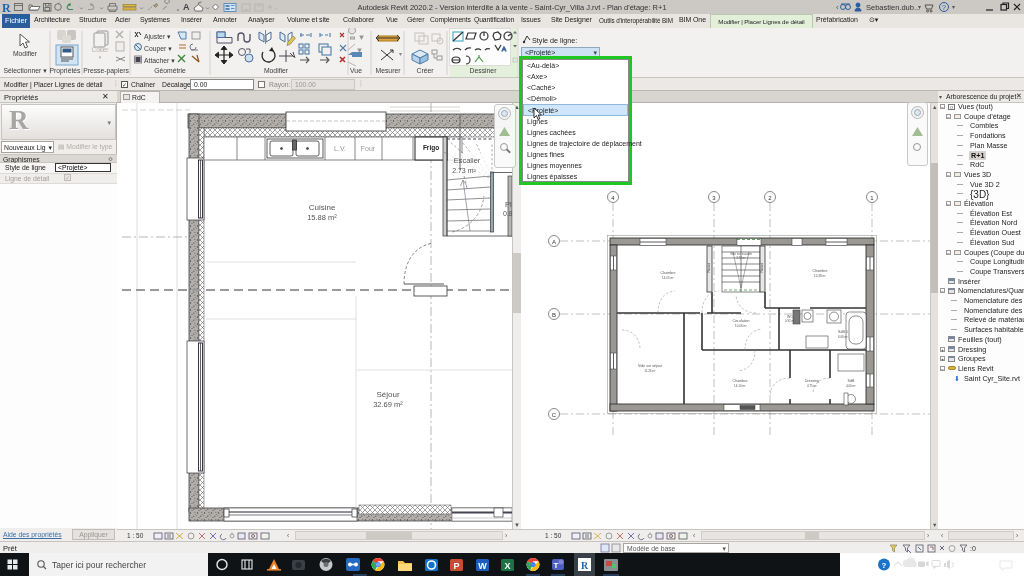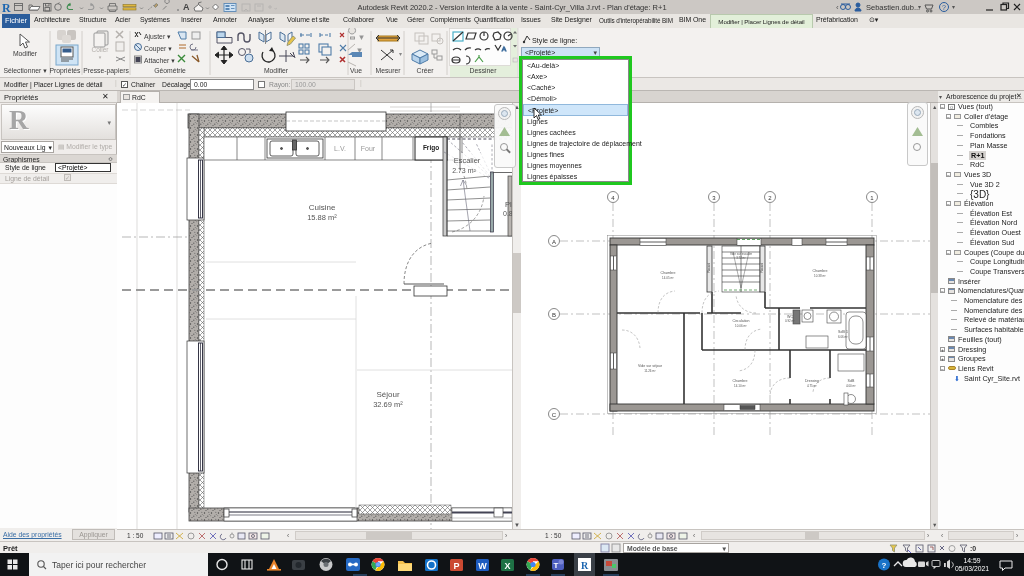--- a/index.html
+++ b/index.html
@@ -6,22 +6,22 @@
 body{position:relative;background:#fff;}
 .abs{position:absolute;}
 #titlebar{left:0;top:0;width:1024px;height:14px;background:#ccc8c4;}
 #tabs{left:0;top:14px;width:1024px;height:14px;background:#e9e6e2;font-size:7px;color:#222;letter-spacing:-0.1px;}
 #ribbon{left:0;top:28px;width:1024px;height:50px;background:#f3f1ef;border-bottom:1px solid #c8c4c0;}
 #optbar{left:0;top:78px;width:1024px;height:13px;background:#ebe8e5;border-bottom:1px solid #bab6b2;font-size:6.8px;color:#222;}
 #props{left:0;top:91px;width:117px;height:450px;background:#f0edeb;border-right:1px solid #b5b1ad;}
 #leftwin{left:117px;top:91px;width:404px;height:438px;}
 #rightwin{left:521px;top:91px;width:417px;height:438px;}
 #browser{left:938px;top:91px;width:86px;height:438px;background:#f0edeb;font-size:6.8px;color:#222;padding-left:28px;}
-#statusbar{left:0;top:541px;width:1024px;height:12px;background:#f0eeec;font-size:7.5px;color:#222;border-top:1px solid #c8c4c0;font-weight:bold;}
-#taskbar{left:0;top:553px;width:1024px;height:23px;background:#101316;}
+#statusbar{left:0;top:541px;width:1024px;height:12px;background:#f0eeec;font-size:7.5px;color:#222;border-top:1px solid #c8c4c0;}
+#taskbar{left:0;top:553px;width:840px;height:23px;background:#101316;}
 svg{display:block;}
 </style></head>
 <body>
 <div class="abs" id="titlebar">
 <svg class="abs" style="left:0;top:0" width="1024" height="14" viewBox="0 0 1024 14">
  <text x="2" y="11.5" font-size="12" font-weight="bold" fill="#1c66b0" font-family="Liberation Serif,serif">R</text>
  <g stroke="#666" stroke-width="0.9" fill="none">
   <rect x="14.5" y="3.5" width="8" height="7"></rect>
         <line x1="14.5" y1="5.5" x2="22.5" y2="5.5"></line>
   <path d="M29 10 V5 h3 l1 1.5 h5 V10 Z"></path>
@@ -663,21 +663,21 @@
  <span class="abs" style="left:1px;top:2px;font-size:6px;color:#555;">▾</span>
  <span class="abs" style="left:8px;top:2px;font-size:6.8px;color:#222;white-space:nowrap;">Arborescence du projet...</span>
  <span class="abs" style="left:78px;top:1px;font-size:7px;color:#222;">✕</span>
 </div>
 <div class="abs" id="tree" style="left:0;top:12px;width:86px;height:438px;background:#fdfdfd;overflow:hidden;">
 <span class="abs" style="left:2px;top:1.0px;width:5px;height:5px;border:1px solid #999;background:#fff;font-size:5px;line-height:4px;text-align:center;color:#333;">−</span>
 <span class="abs" style="left:10px;top:0.5px;width:7px;height:6px;border:1px solid #777;font-size:4px;line-height:5px;color:#555;text-align:center;">O</span>
 <span class="abs" style="left:20px;top:-1.0px;font-size:7.2px;color:#222;white-space:nowrap;">Vues (tout)</span>
 <span class="abs" style="left:8px;top:10.7px;width:5px;height:5px;border:1px solid #999;background:#fff;font-size:5px;line-height:4px;text-align:center;color:#333;">−</span>
 <span class="abs" style="left:16px;top:10.7px;width:7px;height:5px;background:#f0ece0;border:0.5px solid #999;"></span>
-<span class="abs" style="left:26px;top:8.7px;font-size:7.2px;color:#222;white-space:nowrap;">Coller d’étage</span>
+<span class="abs" style="left:26px;top:8.7px;font-size:7.2px;color:#222;white-space:nowrap;">Coupe d’étage</span>
 <span class="abs" style="left:19px;top:22.4px;width:6px;height:0.8px;background:#aaa;"></span>
 <span class="abs" style="left:32px;top:18.4px;font-size:7.2px;color:#222;white-space:nowrap;">Combles</span>
 <span class="abs" style="left:19px;top:32.1px;width:6px;height:0.8px;background:#aaa;"></span>
 <span class="abs" style="left:32px;top:28.1px;font-size:7.2px;color:#222;white-space:nowrap;">Fondations</span>
 <span class="abs" style="left:19px;top:41.8px;width:6px;height:0.8px;background:#aaa;"></span>
 <span class="abs" style="left:32px;top:37.8px;font-size:7.2px;color:#222;white-space:nowrap;">Plan Masse</span>
 <span class="abs" style="left:19px;top:51.5px;width:6px;height:0.8px;background:#aaa;"></span>
 <span class="abs" style="left:31px;top:47.5px;font-size:7.2px;font-weight:bold;color:#111;background:#d4d1ce;padding:0 2px;">R+1</span>
 <span class="abs" style="left:19px;top:61.2px;width:6px;height:0.8px;background:#aaa;"></span>
 <span class="abs" style="left:32px;top:57.2px;font-size:7.2px;color:#222;white-space:nowrap;">RdC</span>

